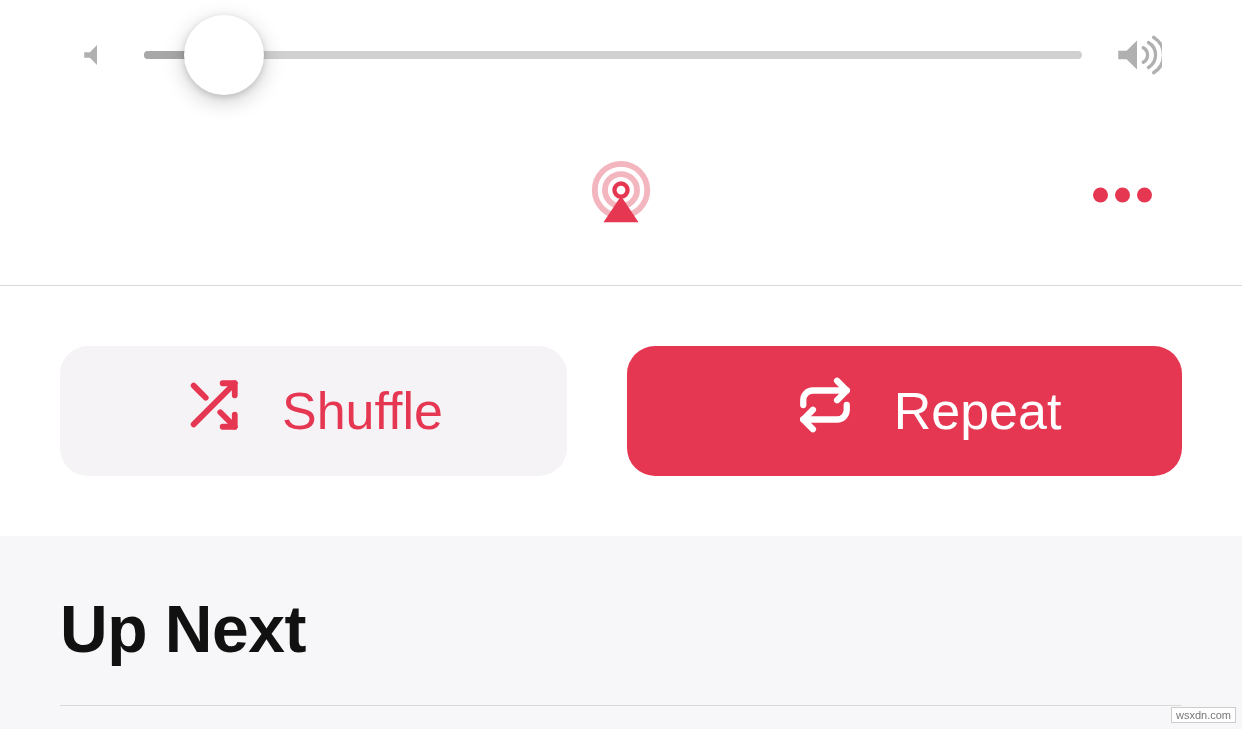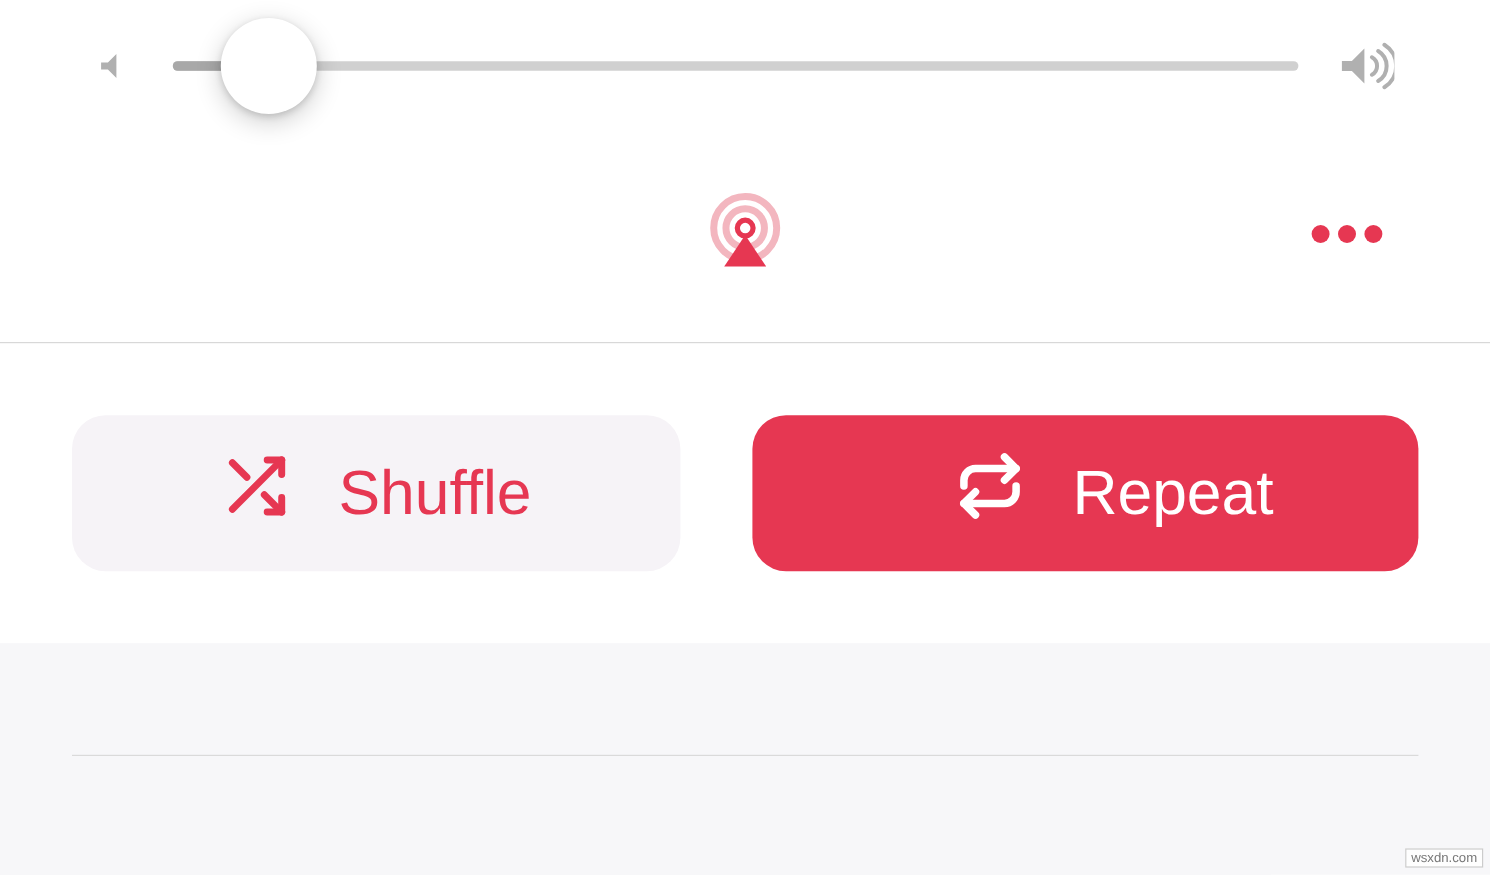--- a/index.html
+++ b/index.html
@@ -201,16 +201,17 @@
         <path d="M3 12V10a4 4 0 014-4h14"></path>
         <path d="M7 22l-4-4 4-4"></path>
         <path d="M21 12v2a4 4 0 01-4 4H3"></path>
       </svg>
     </span>
     <span>Repeat</span>
   </button>
 </div>
 
 <div class="up-next-section">
+  <div class="up-next-title">Up Next</div>
   <div class="up-next-divider"></div>
 </div>
 
 <div class="watermark">wsxdn.com</div>
 
 </body></html>

